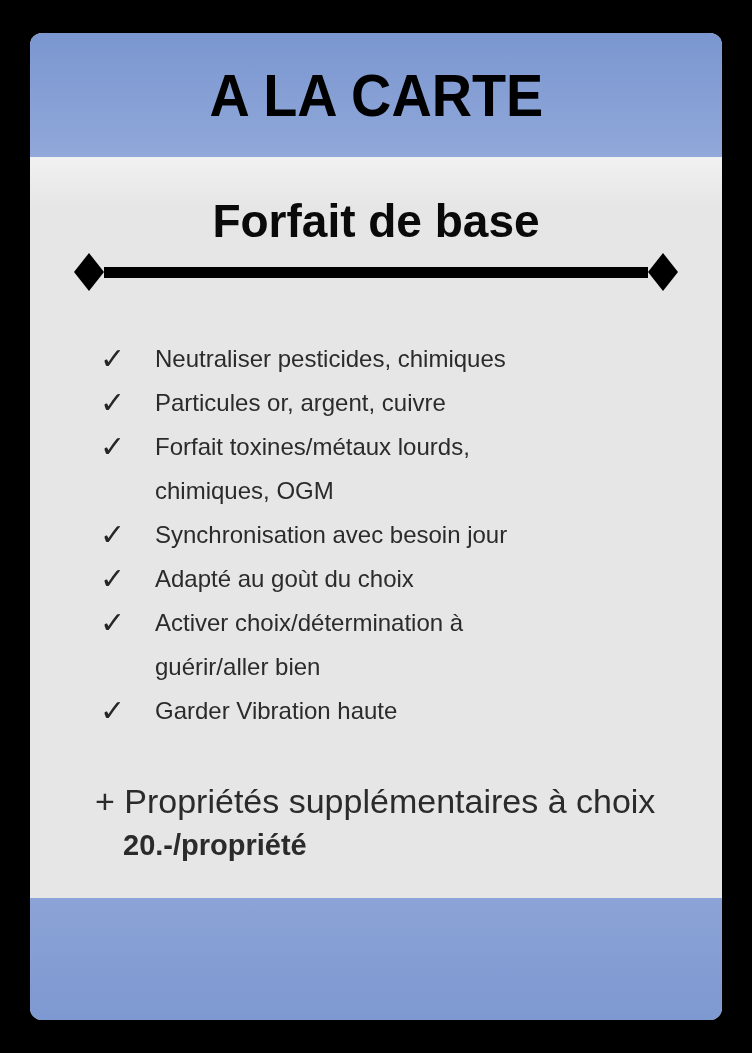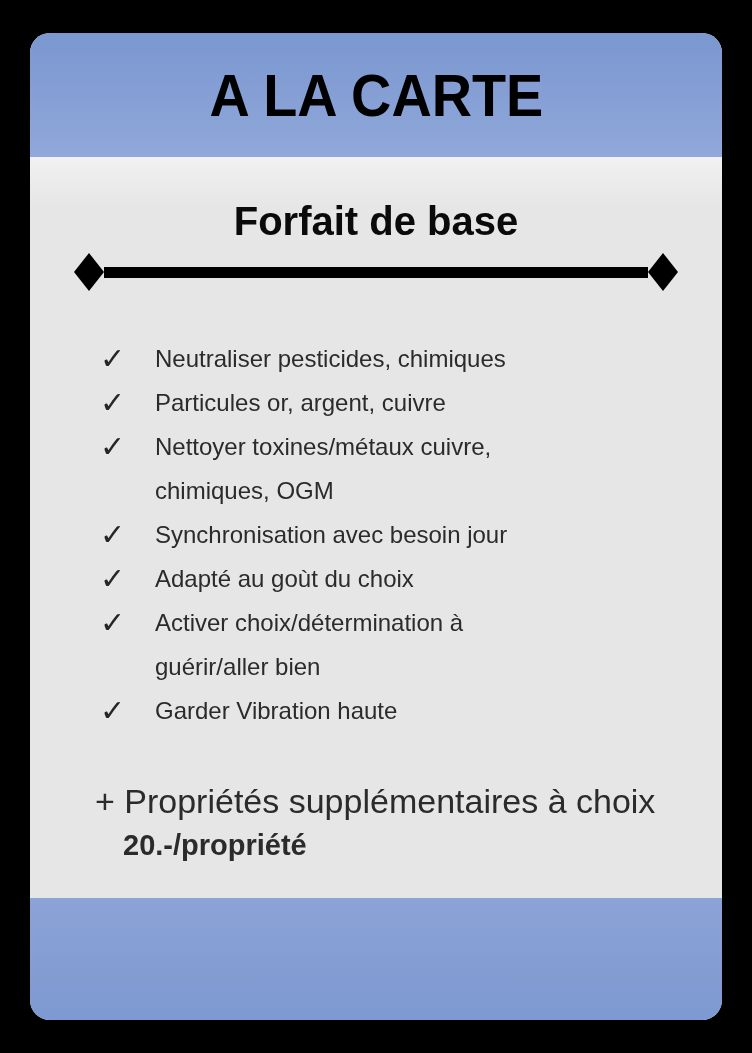--- a/index.html
+++ b/index.html
@@ -16,21 +16,21 @@
     width: 752px;
     height: 1053px;
     background: #000000;
   }
   .card {
     position: absolute;
     left: 30px;
     top: 33px;
     width: 692px;
     height: 987px;
-    border-radius: 20px;
+    border-radius: 12px;
     overflow: hidden;
     background: #E6E6E6;
   }
   .card-header {
     height: 124px;
     background: linear-gradient(180deg, #7B97D0 0%, #90A8DA 100%);
     display: flex;
     align-items: center;
     justify-content: center;
   }
@@ -45,21 +45,21 @@
   }
   .card-body {
     height: 741px;
     background: linear-gradient(180deg, #F1F1F1 0px, #E6E6E6 50px);
     box-sizing: border-box;
   }
   .subtitle {
     margin: 0;
     padding-top: 40px;
     text-align: center;
-    font-size: 40px;
+    font-size: 46px;
     font-weight: bold;
     color: #0A0A0A;
     line-height: 48px;
   }
   .divider {
     margin: 8px auto 0 auto;
     width: 604px;
     height: 38px;
     display: flex;
     align-items: center;
@@ -143,21 +143,21 @@
         <li>
           <span class="check">✓</span>
           <span class="feature-text">Neutraliser pesticides, chimiques</span>
         </li>
         <li>
           <span class="check">✓</span>
           <span class="feature-text">Particules or, argent, cuivre</span>
         </li>
         <li>
           <span class="check">✓</span>
-          <span class="feature-text">Nettoyer toxines/métaux cuivre,
+          <span class="feature-text">Forfait toxines/métaux lourds,
 chimiques, OGM</span>
         </li>
         <li>
           <span class="check">✓</span>
           <span class="feature-text">Synchronisation avec besoin jour</span>
         </li>
         <li>
           <span class="check">✓</span>
           <span class="feature-text">Adapté au goùt du choix</span>
         </li>

